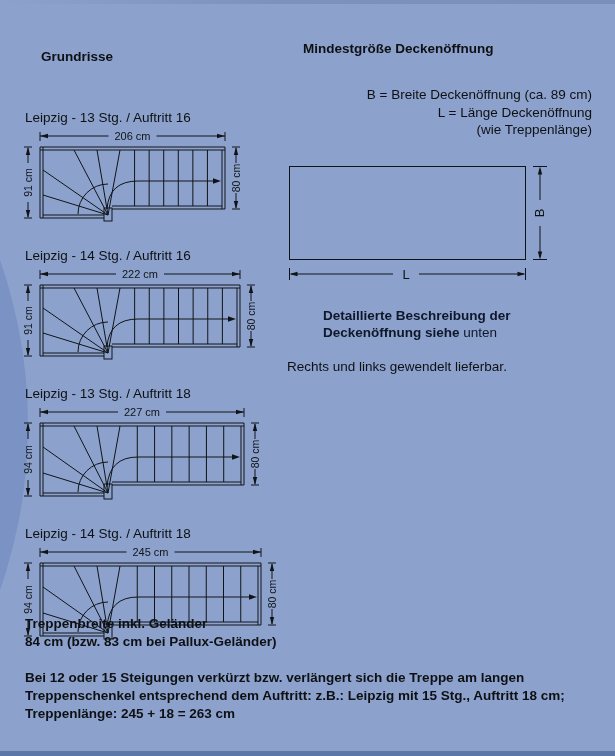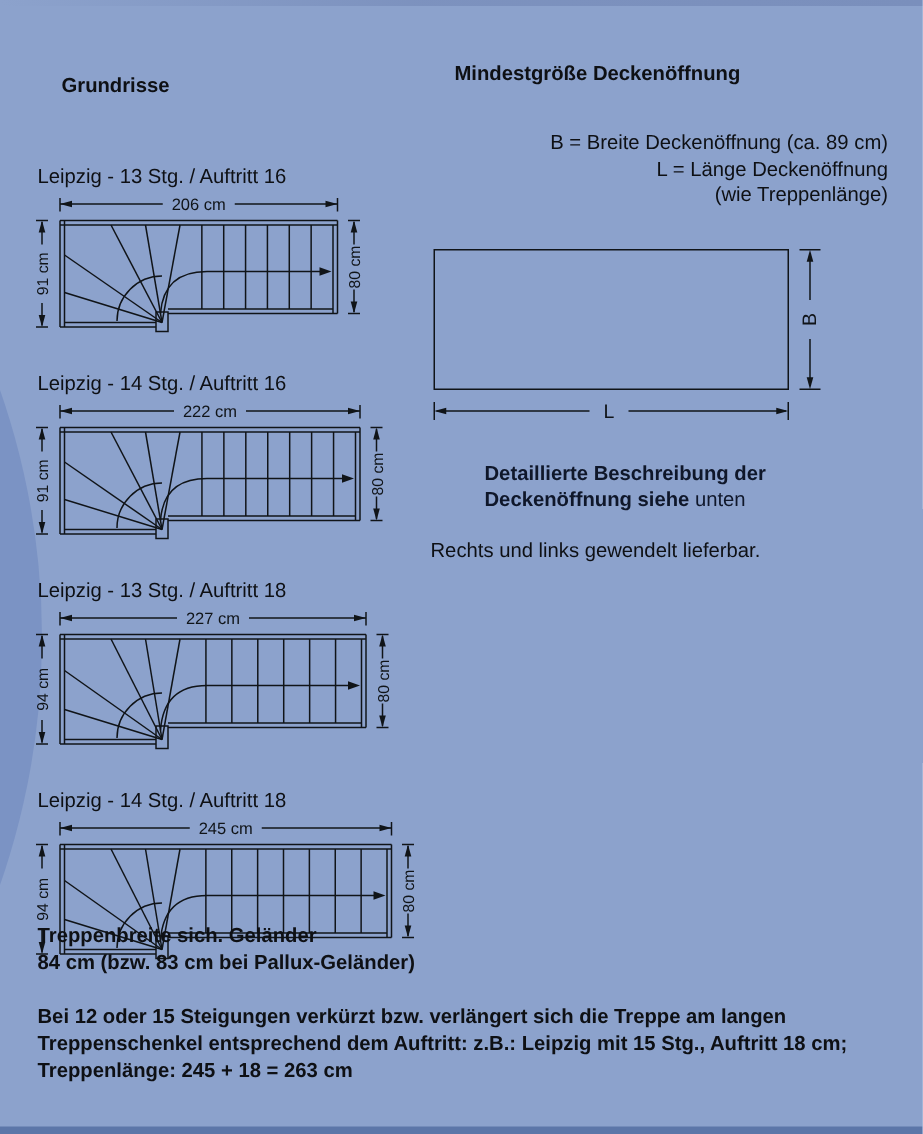--- a/index.html
+++ b/index.html
@@ -290,17 +290,17 @@
       <polygon points="238.5,114 230.5,111.8 230.5,116.2"></polygon>
       <text x="119" y="118.5" text-anchor="middle" font-size="13">L</text>
     </svg>
 
     <p class="white-note"><span>Detaillierte Beschreibung der Deckenöffnung siehe</span><span class="reg"> unten</span></p>
 
     <p class="black-note">Rechts und links gewendelt lieferbar.</p>
   </div>
 
   <div class="footer">
-    <div>Treppenbreite sich. Geländer</div>
+    <div>Treppenbreite inkl. Geländer</div>
     <div>84 cm (bzw. 83 cm bei Pallux-Geländer)</div>
     <div class="note">Bei 12 oder 15 Steigungen verkürzt bzw. verlängert sich die Treppe am langen Treppenschenkel entsprechend dem Auftritt: z.B.: Leipzig mit 15 Stg., Auftritt 18 cm; Treppenlänge: 245 + 18 = 263 cm</div>
   </div>
 </div>
 
 </body></html>

